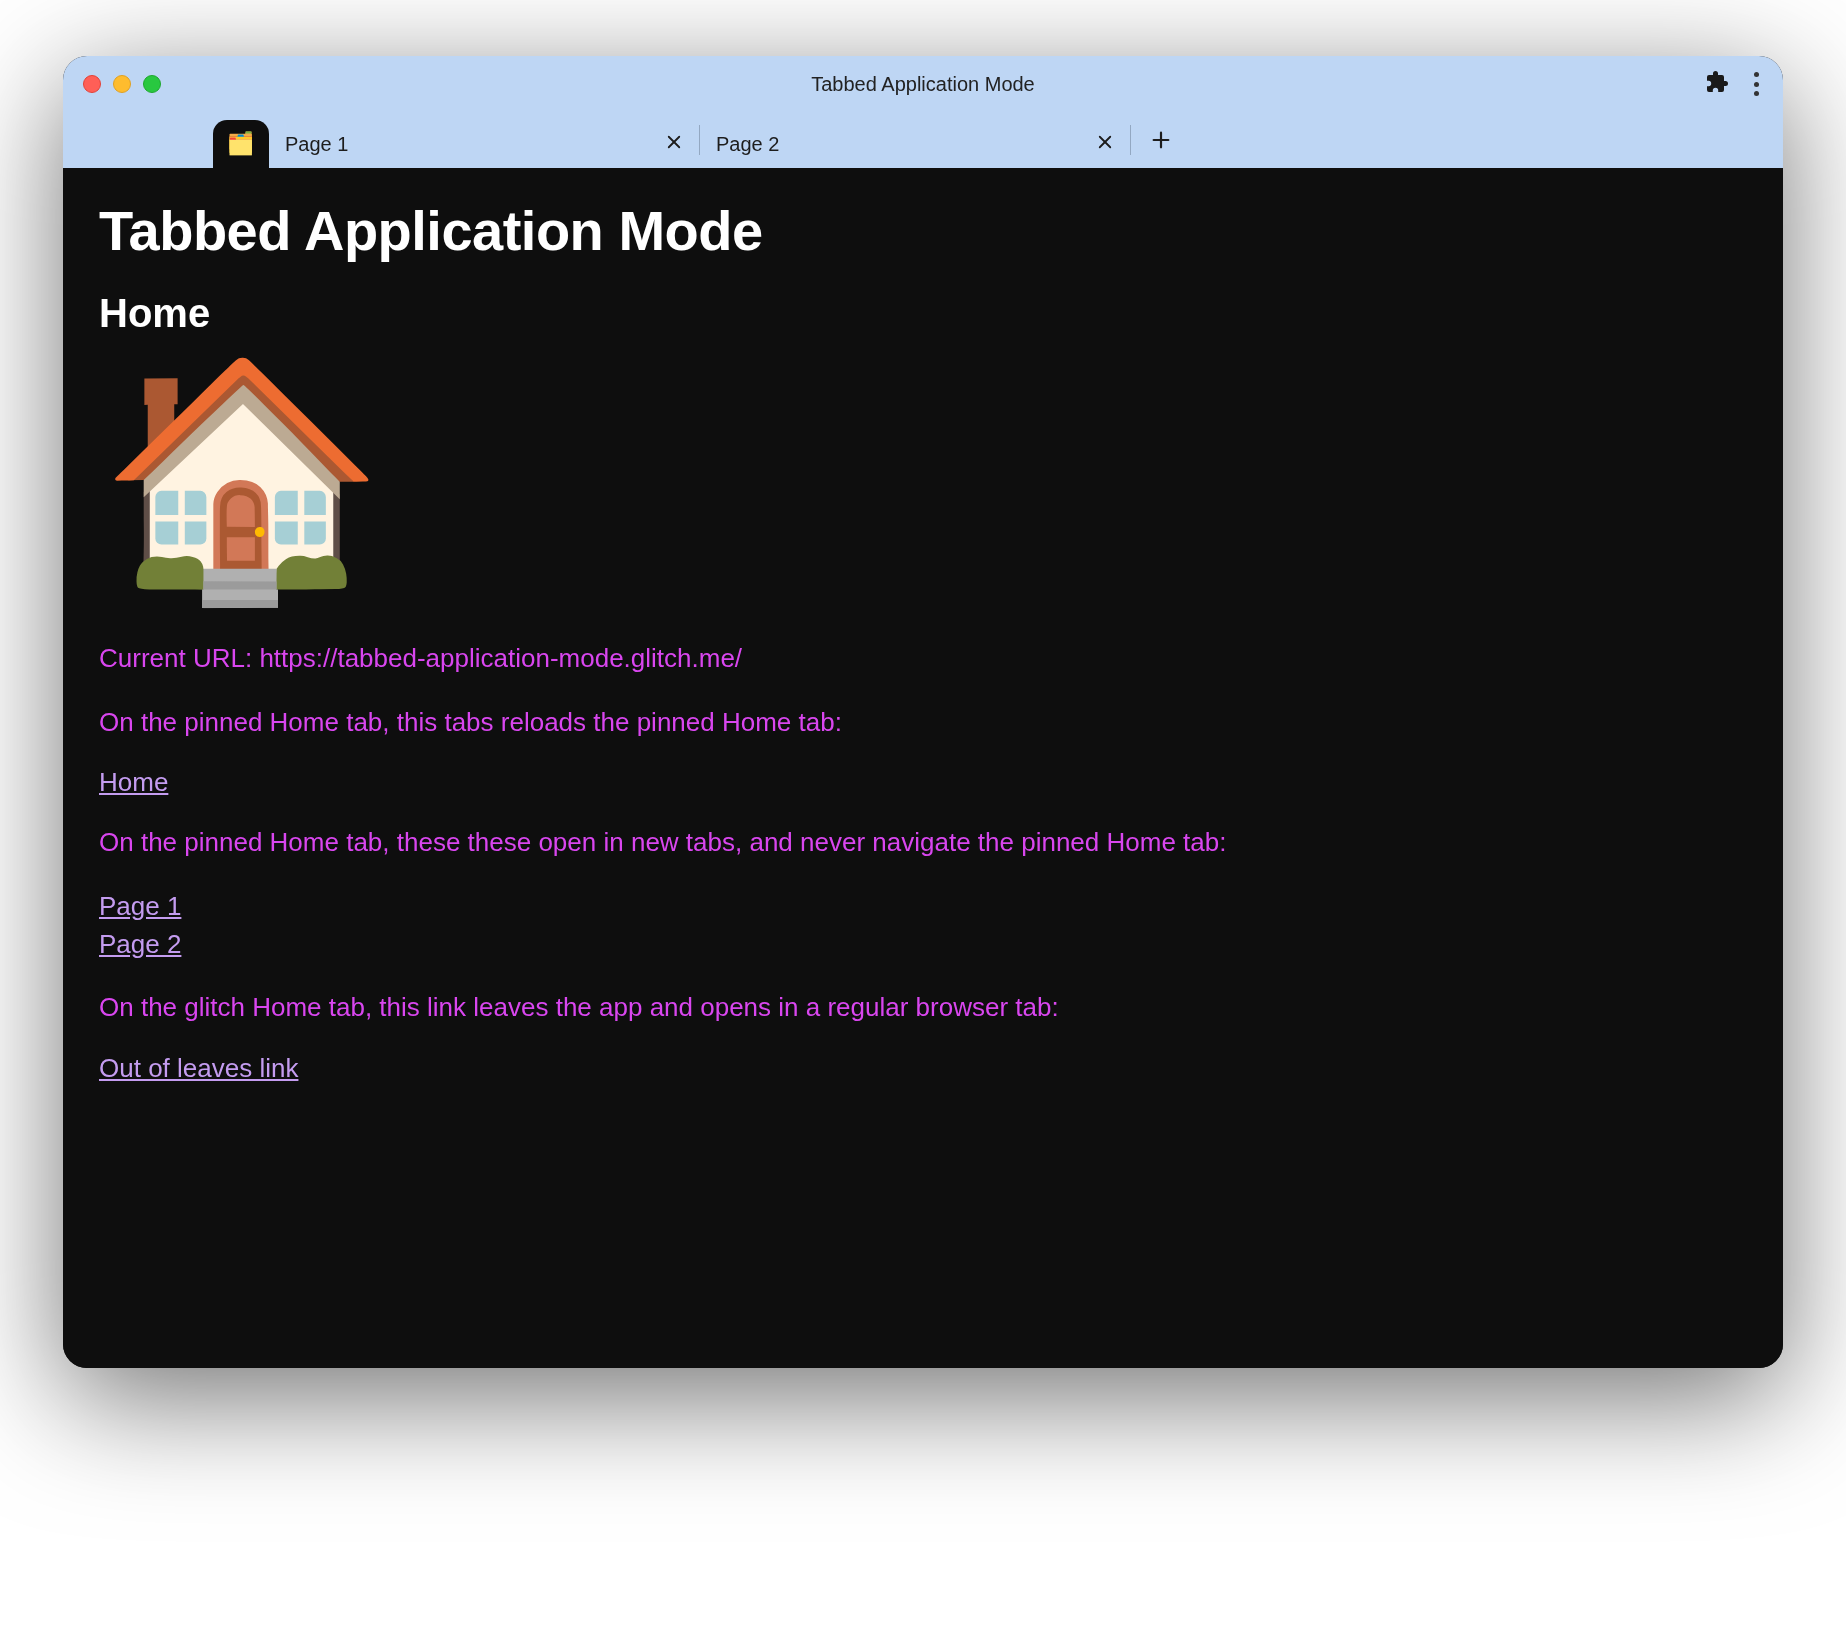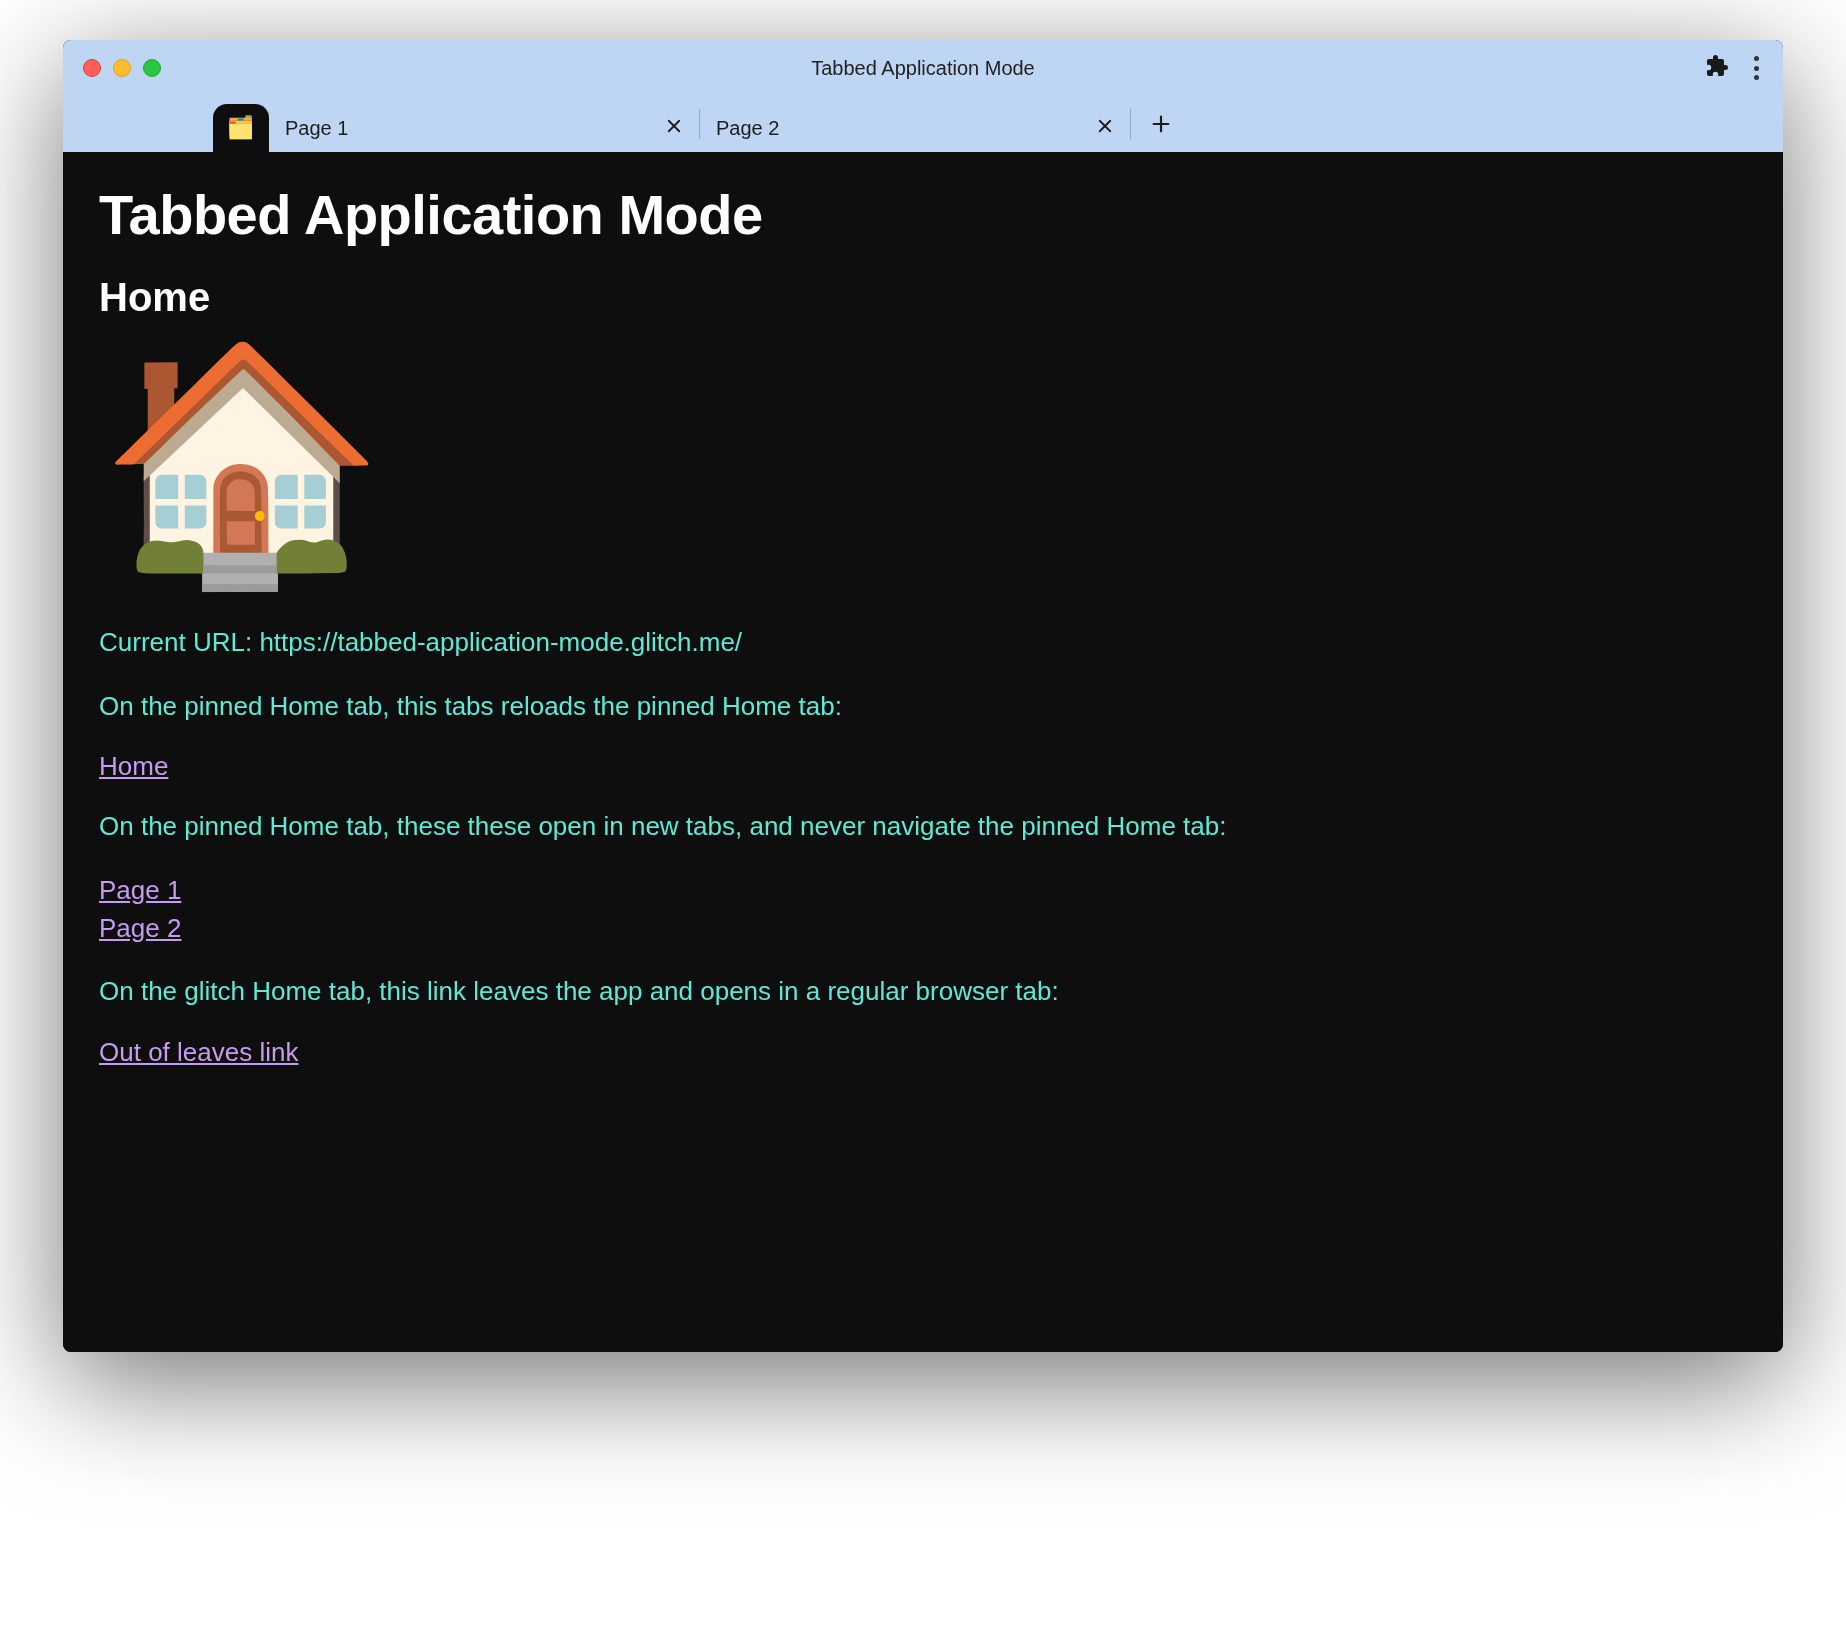--- a/index.html
+++ b/index.html
@@ -12,22 +12,22 @@
     width: 1846px; height: 1630px;
     background: transparent;
     position: relative;
     padding: 40px;
   }
   .shadow-wrap {
     filter: drop-shadow(0 30px 60px rgba(0,0,0,0.55));
   }
   .window {
     width: 1720px;
-    margin: 0 auto;
-    border-radius: 8px;
+    margin: 16px auto;
+    border-radius: 24px;
     overflow: hidden;
     background: #0e0e0e;
   }
   
   .titlebar {
     background: #bed6f4;
     height: 56px;
     display: flex;
     align-items: center;
     position: relative;
@@ -119,21 +119,21 @@
   .house {
     font-size: 230px;
     line-height: 1;
     margin: 20px 0 46px 0;
     display:block;
   }
   .content p {
     font-size: 26px;
     line-height: 1.45;
     margin-bottom: 26px;
-    color: #5eead4;
+    color: #d946ef;
   }
   .content a.bodylink {
     color: #c49cf0;
     text-decoration: underline;
     font-size: 26px;
   }
   .linkgroup { margin-bottom: 26px; }
   .linkgroup a { display:block; line-height:1.45; }
   .singlelink { margin-bottom: 26px; }
 </style>

